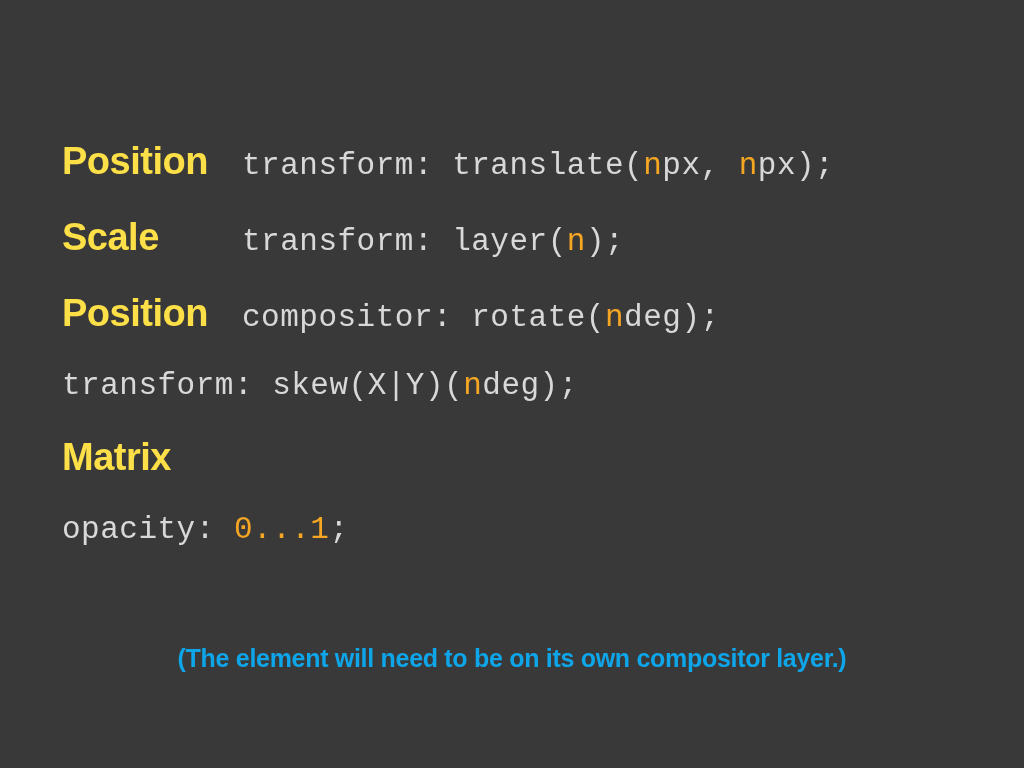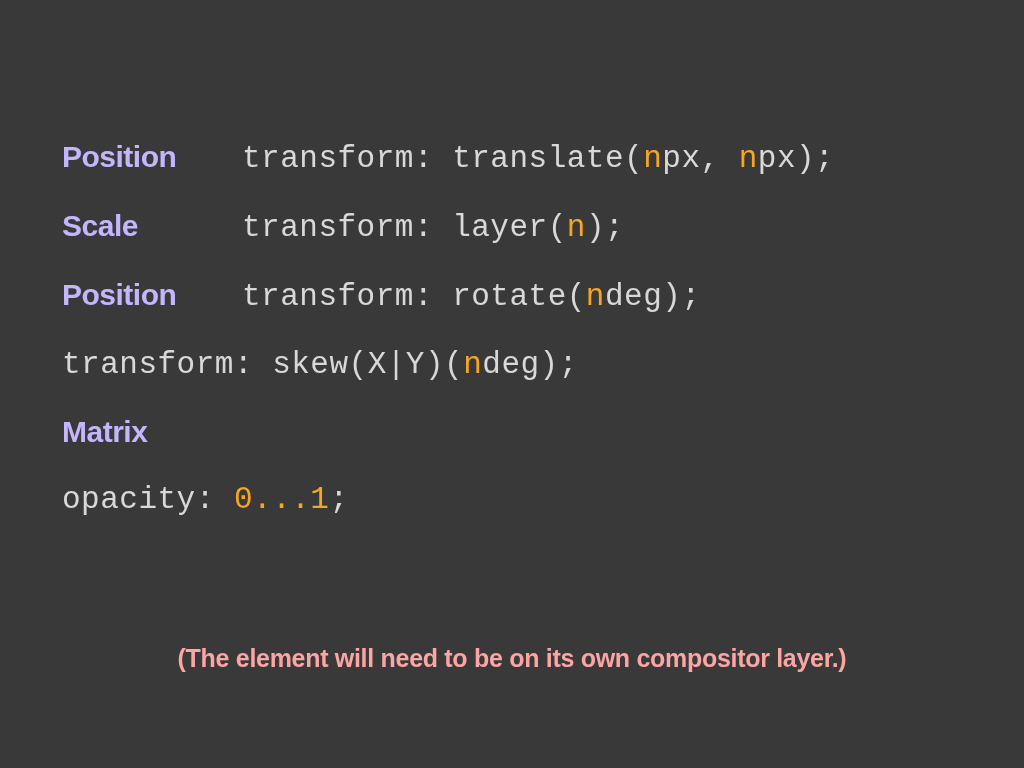--- a/index.html
+++ b/index.html
@@ -23,61 +23,61 @@
       right: 40px;
     }
     .row {
       display: flex;
       align-items: baseline;
       margin-bottom: 33px;
     }
     .label {
       width: 180px;
       font-weight: 700;
-      font-size: 30px;
-      color: #c4b5fd;
+      font-size: 38px;
+      color: #fde047;
       letter-spacing: -0.5px;
     }
     .code {
       font-family: "SF Mono", Menlo, Consolas, "Courier New", monospace;
       font-size: 31px;
       color: #d8d8d8;
       letter-spacing: 0.5px;
       white-space: pre;
     }
     .code .hl {
       color: #f5a623;
     }
     .footnote {
       position: absolute;
       bottom: 95px;
       left: 0;
       width: 1024px;
       text-align: center;
       font-size: 25px;
       font-weight: 700;
-      color: #fca5a5;
+      color: #0ea5e9;
       letter-spacing: -0.3px;
     }
   </style>
 </head>
 <body>
 
 <div class="content" id="rows-container">
     <div class="row">
       <div class="label">Position</div>
       <div class="code"><span>transform: translate(</span><span class="hl">n</span><span>px, </span><span class="hl">n</span><span>px);</span></div>
     </div>
     <div class="row">
       <div class="label">Scale</div>
       <div class="code"><span>transform: layer(</span><span class="hl">n</span><span>);</span></div>
     </div>
     <div class="row">
       <div class="label">Position</div>
-      <div class="code"><span>transform: rotate(</span><span class="hl">n</span><span>deg);</span></div>
+      <div class="code"><span>compositor: rotate(</span><span class="hl">n</span><span>deg);</span></div>
     </div>
     <div class="row">
       <div class="code"><span>transform: skew(X|Y)(</span><span class="hl">n</span><span>deg);</span></div>
     </div>
     <div class="row">
       <div class="label">Matrix</div>
     </div>
     <div class="row">
       <div class="code"><span>opacity: </span><span class="hl">0...1</span><span>;</span></div>
     </div>

